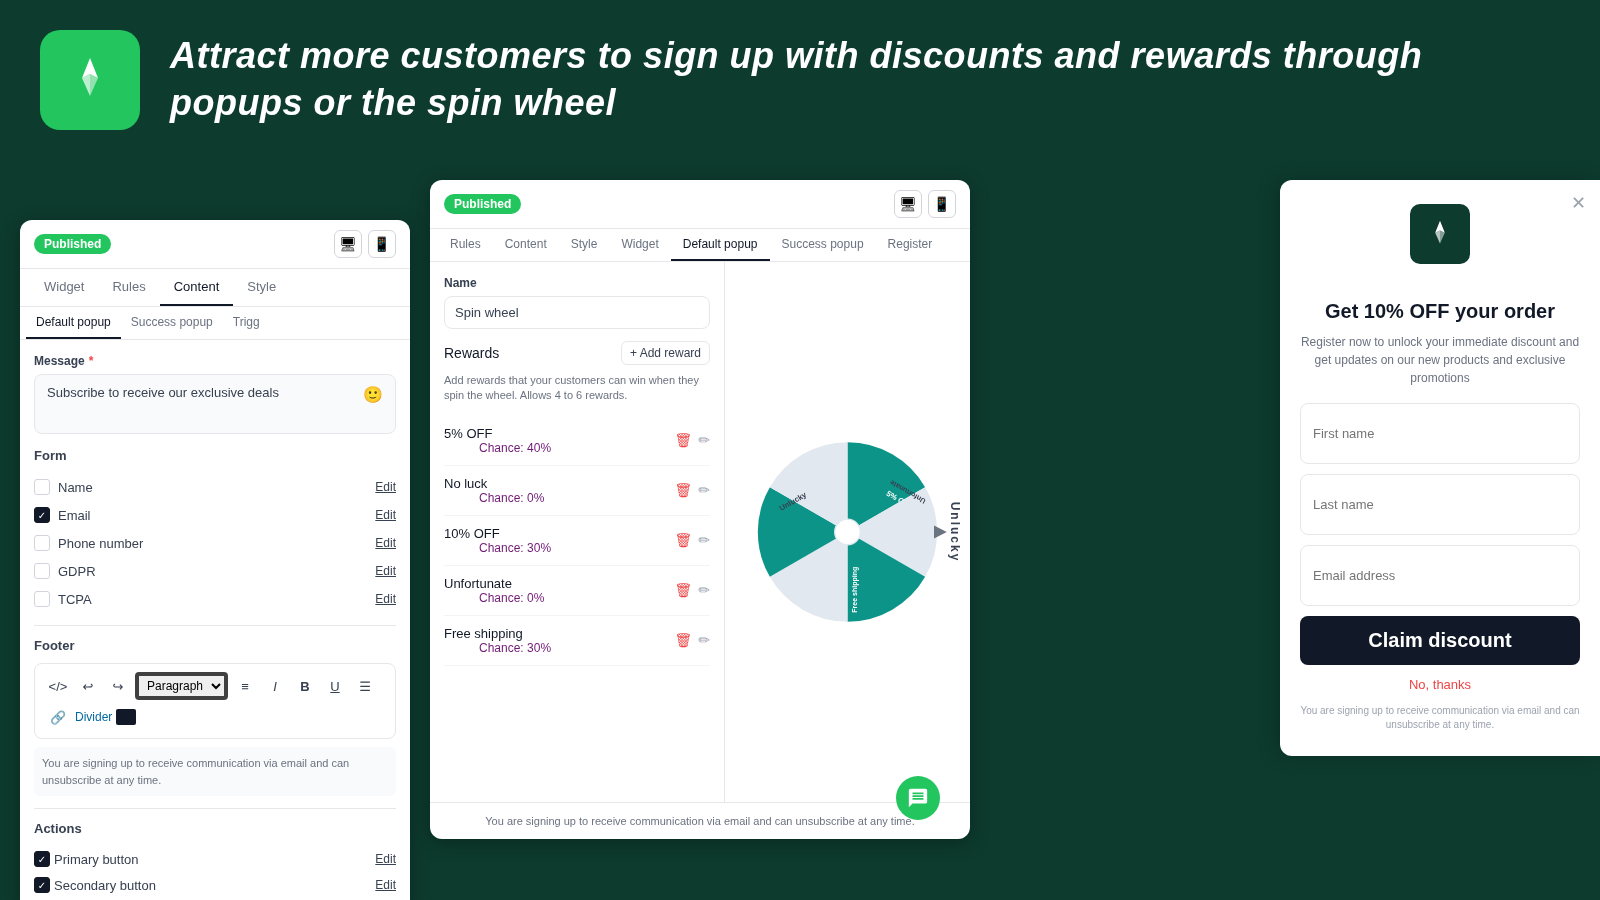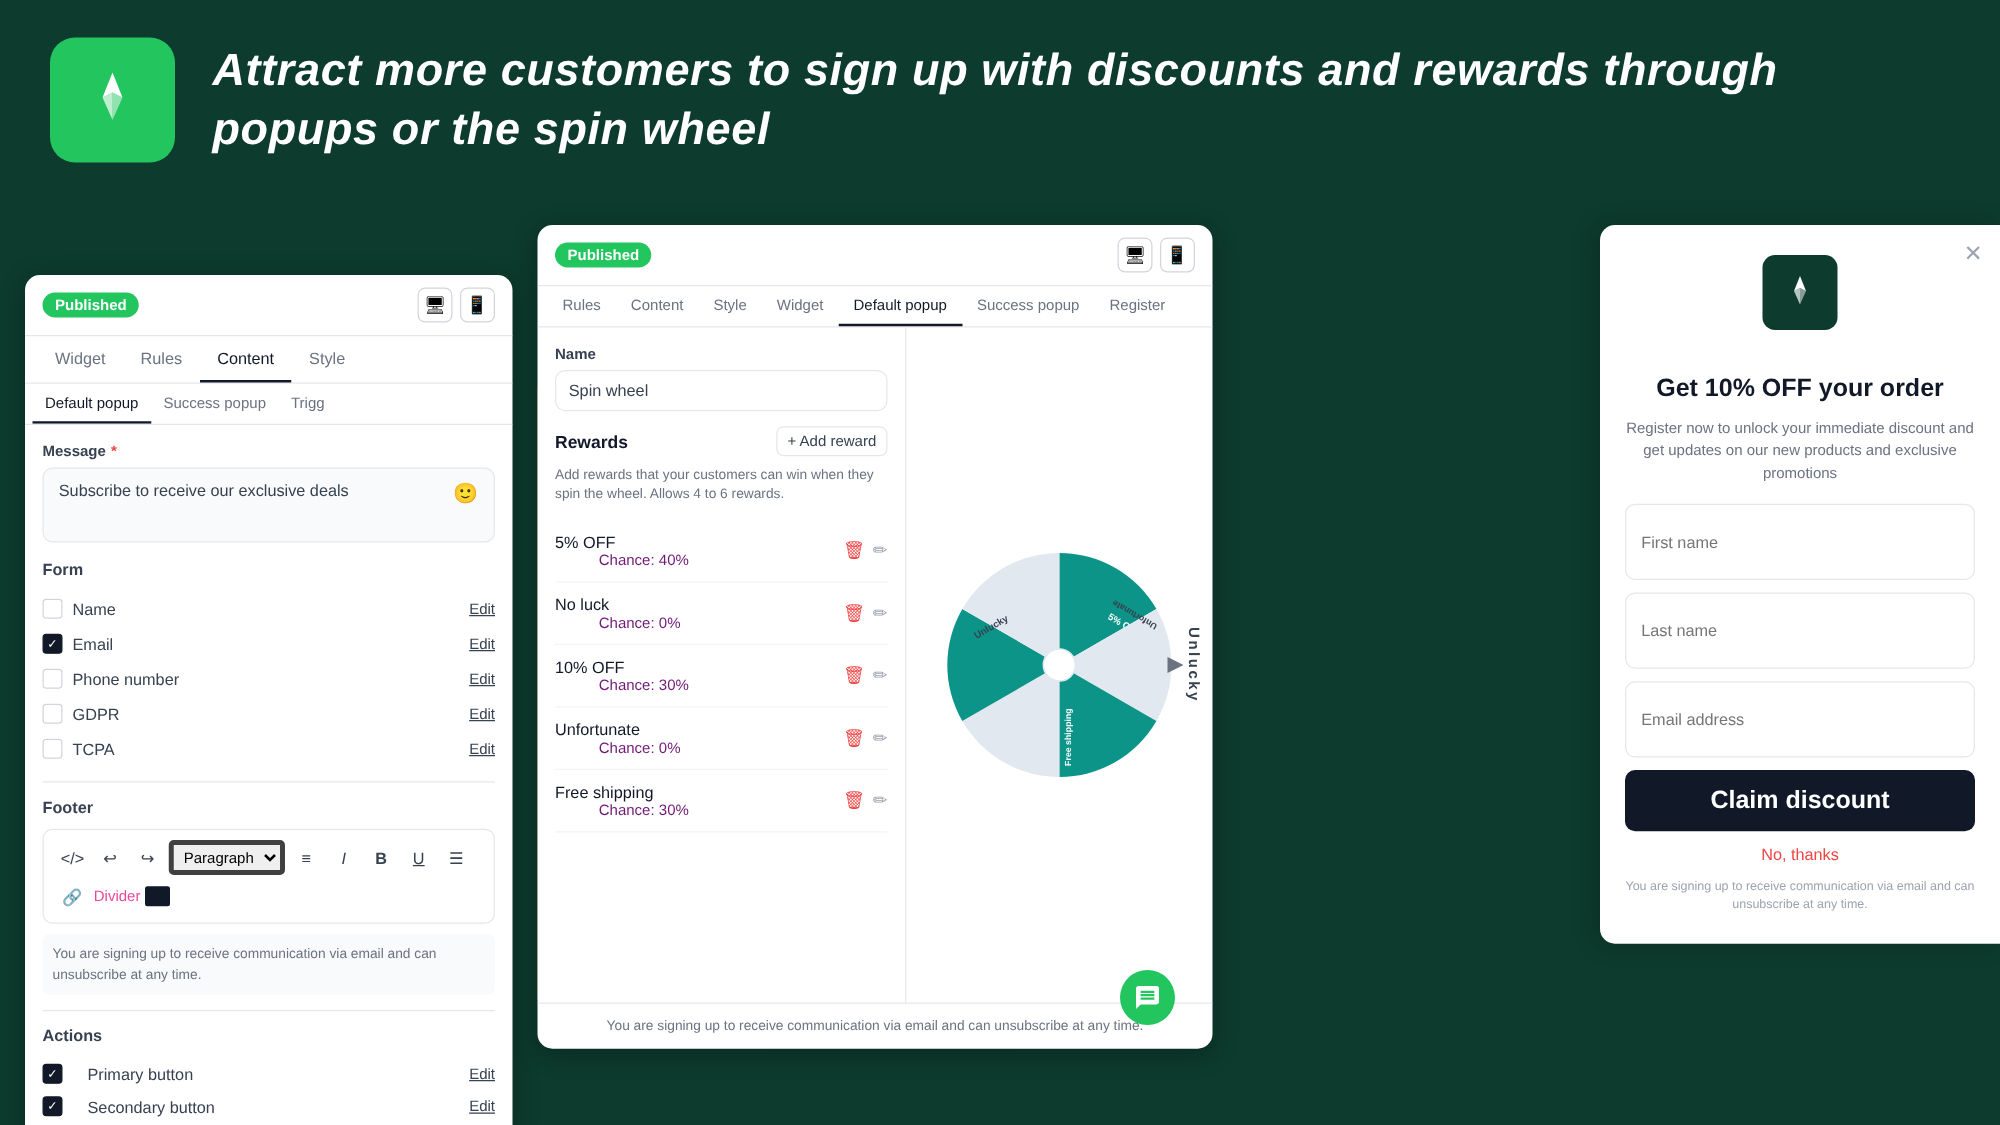--- a/index.html
+++ b/index.html
@@ -245,21 +245,21 @@
     .actions-section { margin-top: 10px; }
     .action-item {
       display: flex;
       align-items: center;
       justify-content: space-between;
       padding: 5px 0;
     }
     .action-item-left {
       display: flex;
       align-items: center;
-      gap: 20px;
+      gap: 4px;
       font-size: 13px;
       color: #374151;
     }
 
     
     .middle-panel {
       position: absolute;
       top: 180px;
       left: 430px;
       width: 540px;
@@ -305,21 +305,21 @@
       overflow-y: auto;
     }
     .rewards-header {
       display: flex;
       align-items: center;
       justify-content: space-between;
       margin-bottom: 8px;
     }
     .rewards-title {
       font-size: 14px;
-      font-weight: 700;
+      font-weight: 400;
       color: #111827;
     }
     .add-reward-btn {
       font-size: 12px;
       color: #374151;
       cursor: pointer;
       display: flex;
       align-items: center;
       gap: 4px;
       border: 1px solid #e5e7eb;
@@ -590,21 +590,21 @@
             <i>I</i>
           </button>
         <button class="toolbar-btn">
             <b>B</b>
           </button>
         <button class="toolbar-btn">
             <u>U</u>
           </button>
         <button class="toolbar-btn">☰</button>
         <button class="toolbar-btn">🔗</button>
-        <span style="font-size:12px;color:#ec4899;cursor:pointer">Divider</span>
+        <span style="font-size:12px;color:#0369a1;cursor:pointer">Divider</span>
         <span style="display:inline-block;width:20px;height:16px;background:#111827;border-radius:2px;cursor:pointer"></span>
       </div>
       <div class="footer-text">You are signing up to receive communication via email and can unsubscribe at any time.</div>
     </div>
 
     <hr class="divider-line">
 
     <div class="actions-section">
       <div class="section-title">Actions</div>
       <div class="action-item">

